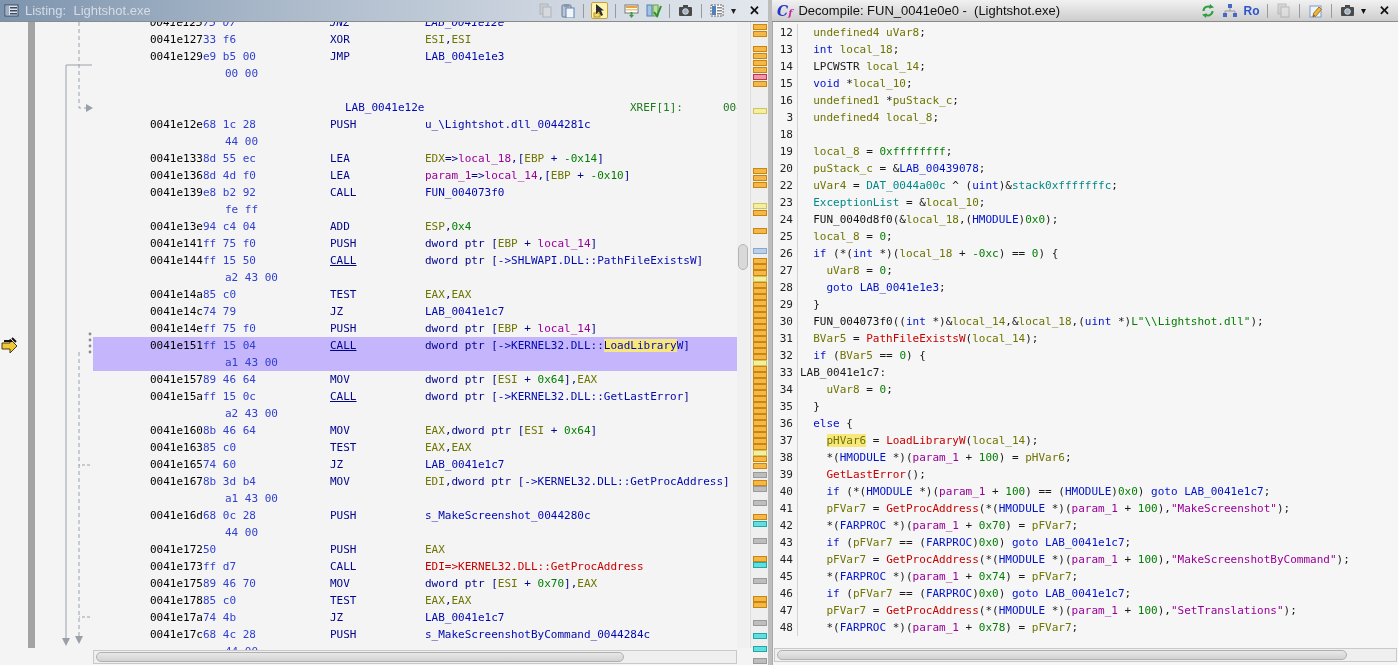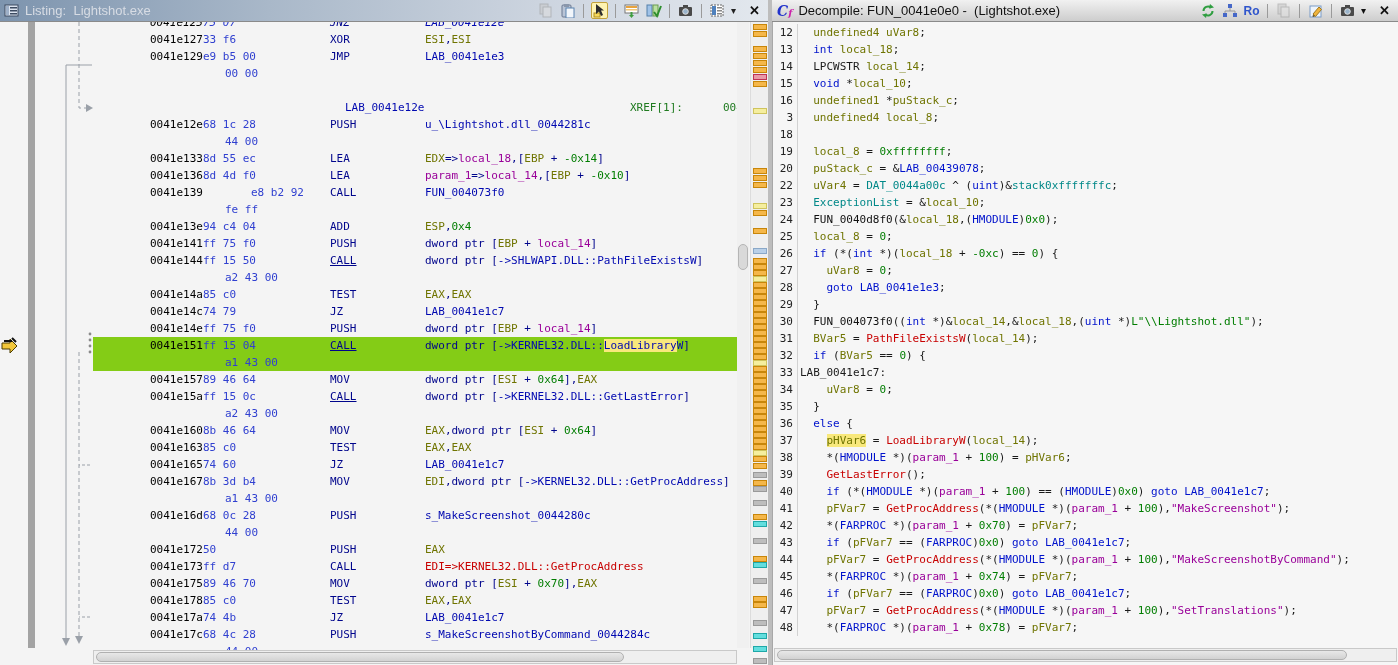--- a/index.html
+++ b/index.html
@@ -31,21 +31,21 @@
   .ro-glyph{color:#2f55cc;font-weight:bold;font-size:12px;font-family:"Liberation Sans",sans-serif;}
 
   
   .lcontent{position:absolute;top:22px;left:0;right:0;bottom:0;background:#f4f4f4;overflow:hidden;}
   .lmarginbar{position:absolute;left:28px;top:0;width:7px;height:626px;background:#a3a3a3;}
   .flow-svg{position:absolute;left:0;top:0;}
   .cursor-arrow{position:absolute;left:1px;top:315px;}
   #lrows{position:absolute;left:0;top:0;right:0;bottom:0;}
   .lrow{position:absolute;left:93px;width:644px;height:17px;line-height:17px;overflow:hidden;
         font-family:"DejaVu Sans Mono",monospace;font-size:11px;white-space:pre;}
-  .lrow.sel{background:#84cc16;}
+  .lrow.sel{background:#c4b5fd;}
   .cell{position:absolute;top:0;white-space:pre;}
   .la{color:#000;}
   .by{color:#3040d0;}
   .mn{color:#00058c;}
   .mn.u{text-decoration:underline;}
   .dp{color:#00058c;}
   .rg{color:#6f7400;}
   .nm{color:#007d00;}
   .lv{color:#990099;}
   .lbx{color:#0008b0;}
@@ -195,21 +195,21 @@
           <div class="lrow" style="top: -8px; font-style: italic;"><span class="cell la" style="left: 57px;">0041e125</span><span class="cell by" style="left: 110px;">75 07</span><span class="cell mn" style="left: 237px;">JNZ</span><span class="cell op" style="left: 332px;"><span class="lbx">LAB_0041e12e</span></span></div>
           <div class="lrow" style="top: 9px;"><span class="cell la" style="left: 57px;">0041e127</span><span class="cell by" style="left: 110px;">33 f6</span><span class="cell mn" style="left: 237px;">XOR</span><span class="cell op" style="left: 332px;"><span class="rg">ESI</span><span class="dp">,</span><span class="rg">ESI</span></span></div>
           <div class="lrow" style="top: 26px;"><span class="cell la" style="left: 57px;">0041e129</span><span class="cell by" style="left: 110px;">e9 b5 00</span><span class="cell mn" style="left: 237px;">JMP</span><span class="cell op" style="left: 332px;"><span class="lbx">LAB_0041e1e3</span></span></div>
           <div class="lrow" style="top: 43px;"><span class="cell by" style="left: 132px;">00 00</span></div>
           <div class="lrow" style="top: 60px;"></div>
           <div class="lrow" style="top: 77px;"><span class="cell lbx" style="left: 252px;">LAB_0041e12e</span><span class="cell xr" style="left: 537px;">XREF[1]:</span><span class="cell xr" style="left: 630px;">004</span></div>
           <div class="lrow" style="top: 94px;"><span class="cell la" style="left: 57px;">0041e12e</span><span class="cell by" style="left: 110px;">68 1c 28</span><span class="cell mn" style="left: 237px;">PUSH</span><span class="cell op" style="left: 332px;"><span class="sy">u_\Lightshot.dll_0044281c</span></span></div>
           <div class="lrow" style="top: 111px;"><span class="cell by" style="left: 132px;">44 00</span></div>
           <div class="lrow" style="top: 128px;"><span class="cell la" style="left: 57px;">0041e133</span><span class="cell by" style="left: 110px;">8d 55 ec</span><span class="cell mn" style="left: 237px;">LEA</span><span class="cell op" style="left: 332px;"><span class="rg">EDX</span><span class="dp">=&gt;</span><span class="lv">local_18</span><span class="dp">,[</span><span class="rg">EBP</span><span class="dp"> + </span><span class="nm">-0x14</span><span class="dp">]</span></span></div>
           <div class="lrow" style="top: 145px;"><span class="cell la" style="left: 57px;">0041e136</span><span class="cell by" style="left: 110px;">8d 4d f0</span><span class="cell mn" style="left: 237px;">LEA</span><span class="cell op" style="left: 332px;"><span class="lv">param_1</span><span class="dp">=&gt;</span><span class="lv">local_14</span><span class="dp">,[</span><span class="rg">EBP</span><span class="dp"> + </span><span class="nm">-0x10</span><span class="dp">]</span></span></div>
-          <div class="lrow" style="top: 162px;"><span class="cell la" style="left: 57px;">0041e139</span><span class="cell by" style="left: 110px; margin-left: 48px;">e8 b2 92</span><span class="cell mn" style="left: 237px;">CALL</span><span class="cell op" style="left: 332px;"><span class="sy">FUN_004073f0</span></span></div>
+          <div class="lrow" style="top: 162px;"><span class="cell la" style="left: 57px;">0041e139</span><span class="cell by" style="left: 110px;">e8 b2 92</span><span class="cell mn" style="left: 237px;">CALL</span><span class="cell op" style="left: 332px;"><span class="sy">FUN_004073f0</span></span></div>
           <div class="lrow" style="top: 179px;"><span class="cell by" style="left: 132px;">fe ff</span></div>
           <div class="lrow" style="top: 196px;"><span class="cell la" style="left: 57px;">0041e13e</span><span class="cell by" style="left: 110px;">94 c4 04</span><span class="cell mn" style="left: 237px;">ADD</span><span class="cell op" style="left: 332px;"><span class="rg">ESP</span><span class="dp">,</span><span class="nm">0x4</span></span></div>
           <div class="lrow" style="top: 213px;"><span class="cell la" style="left: 57px;">0041e141</span><span class="cell by" style="left: 110px;">ff 75 f0</span><span class="cell mn" style="left: 237px;">PUSH</span><span class="cell op" style="left: 332px;"><span class="dp">dword ptr [</span><span class="rg">EBP</span><span class="dp"> + </span><span class="lv">local_14</span><span class="dp">]</span></span></div>
           <div class="lrow" style="top: 230px;"><span class="cell la" style="left: 57px;">0041e144</span><span class="cell by" style="left: 110px;">ff 15 50</span><span class="cell mn u" style="left: 237px;">CALL</span><span class="cell op" style="left: 332px;"><span class="dp">dword ptr [</span><span class="ex">-&gt;SHLWAPI.DLL::PathFileExistsW</span><span class="dp">]</span></span></div>
           <div class="lrow" style="top: 247px;"><span class="cell by" style="left: 132px;">a2 43 00</span></div>
           <div class="lrow" style="top: 264px;"><span class="cell la" style="left: 57px;">0041e14a</span><span class="cell by" style="left: 110px;">85 c0</span><span class="cell mn" style="left: 237px;">TEST</span><span class="cell op" style="left: 332px;"><span class="rg">EAX</span><span class="dp">,</span><span class="rg">EAX</span></span></div>
           <div class="lrow" style="top: 281px;"><span class="cell la" style="left: 57px;">0041e14c</span><span class="cell by" style="left: 110px;">74 79</span><span class="cell mn" style="left: 237px;">JZ</span><span class="cell op" style="left: 332px;"><span class="lbx">LAB_0041e1c7</span></span></div>
           <div class="lrow" style="top: 298px;"><span class="cell la" style="left: 57px;">0041e14e</span><span class="cell by" style="left: 110px;">ff 75 f0</span><span class="cell mn" style="left: 237px;">PUSH</span><span class="cell op" style="left: 332px;"><span class="dp">dword ptr [</span><span class="rg">EBP</span><span class="dp"> + </span><span class="lv">local_14</span><span class="dp">]</span></span></div>
           <div class="lrow sel" style="top: 315px;"><span class="cell la" style="left: 57px;">0041e151</span><span class="cell by" style="left: 110px;">ff 15 04</span><span class="cell mn u" style="left: 237px;">CALL</span><span class="cell op" style="left: 332px;"><span class="dp">dword ptr [</span><span class="ex">-&gt;KERNEL32.DLL::</span><span class="ex hl">LoadLibrary</span><span class="ex">W</span><span class="dp">]</span></span></div>
           <div class="lrow sel" style="top: 332px;"><span class="cell by" style="left: 132px;">a1 43 00</span></div>

